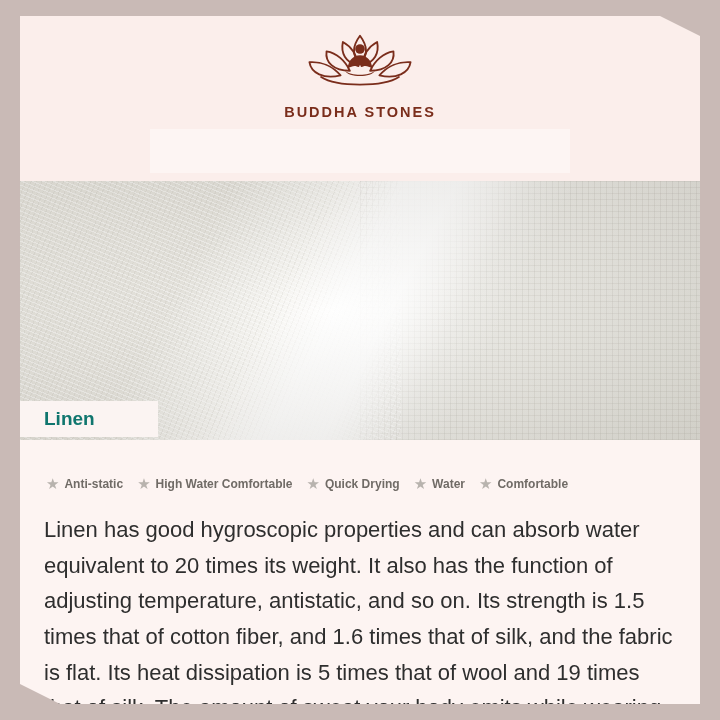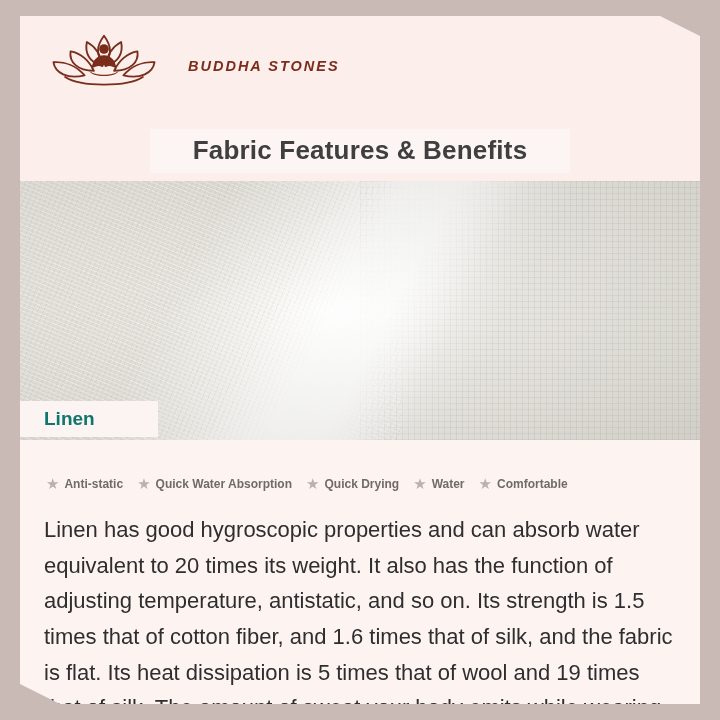--- a/index.html
+++ b/index.html
@@ -74,23 +74,22 @@
     width: 680px;
     height: 165px;
     background: #fbeeeb;
     z-index: 2;
   }
   .logo-wrap {
     position: absolute;
     left: 0; right: 0;
     top: 12px;
     display: flex;
-    flex-direction: row;
+    flex-direction: column;
     align-items: center;
-    font-style: italic;
   }
   .logo-mark {
     width: 168px;
     height: 70px;
     display: block;
   }
   .brand-name {
     margin-top: 6px;
     font-size: 14.5px;
     letter-spacing: 2.0px;
@@ -303,35 +302,34 @@
           <circle cx="105" cy="27" r="6.2"></circle>
           <path d="M105 35 C 96 35, 90 42, 89 52 C 96 47, 114 47, 121 52 C 120 42, 114 35, 105 35 Z"></path>
           <path d="M86 55 C 93 62, 117 62, 124 55 C 121 64, 89 64, 86 55 Z"></path>
         </g>
       </svg>
       <div class="brand-name">BUDDHA STONES</div>
     </div>
   </div>
 
   <div class="title-band"></div>
-  <div class="title-text">Fabric Features &amp; Benefits</div>
 
   <div class="label-tab"></div>
   <div class="label-tab-notch"></div>
   <div class="label-text">Linen</div>
 
   <div class="body-panel">
     <div class="features">
       <div class="feature">
         <span class="star">★</span>
         <span class="ftext">Anti-static</span>
       </div>
       <div class="feature">
         <span class="star">★</span>
-        <span class="ftext">Quick Water Absorption</span>
+        <span class="ftext">High Water Comfortable</span>
       </div>
       <div class="feature">
         <span class="star">★</span>
         <span class="ftext">Quick Drying</span>
       </div>
       <div class="feature">
         <span class="star">★</span>
         <span class="ftext">Water</span>
       </div>
       <div class="feature">

